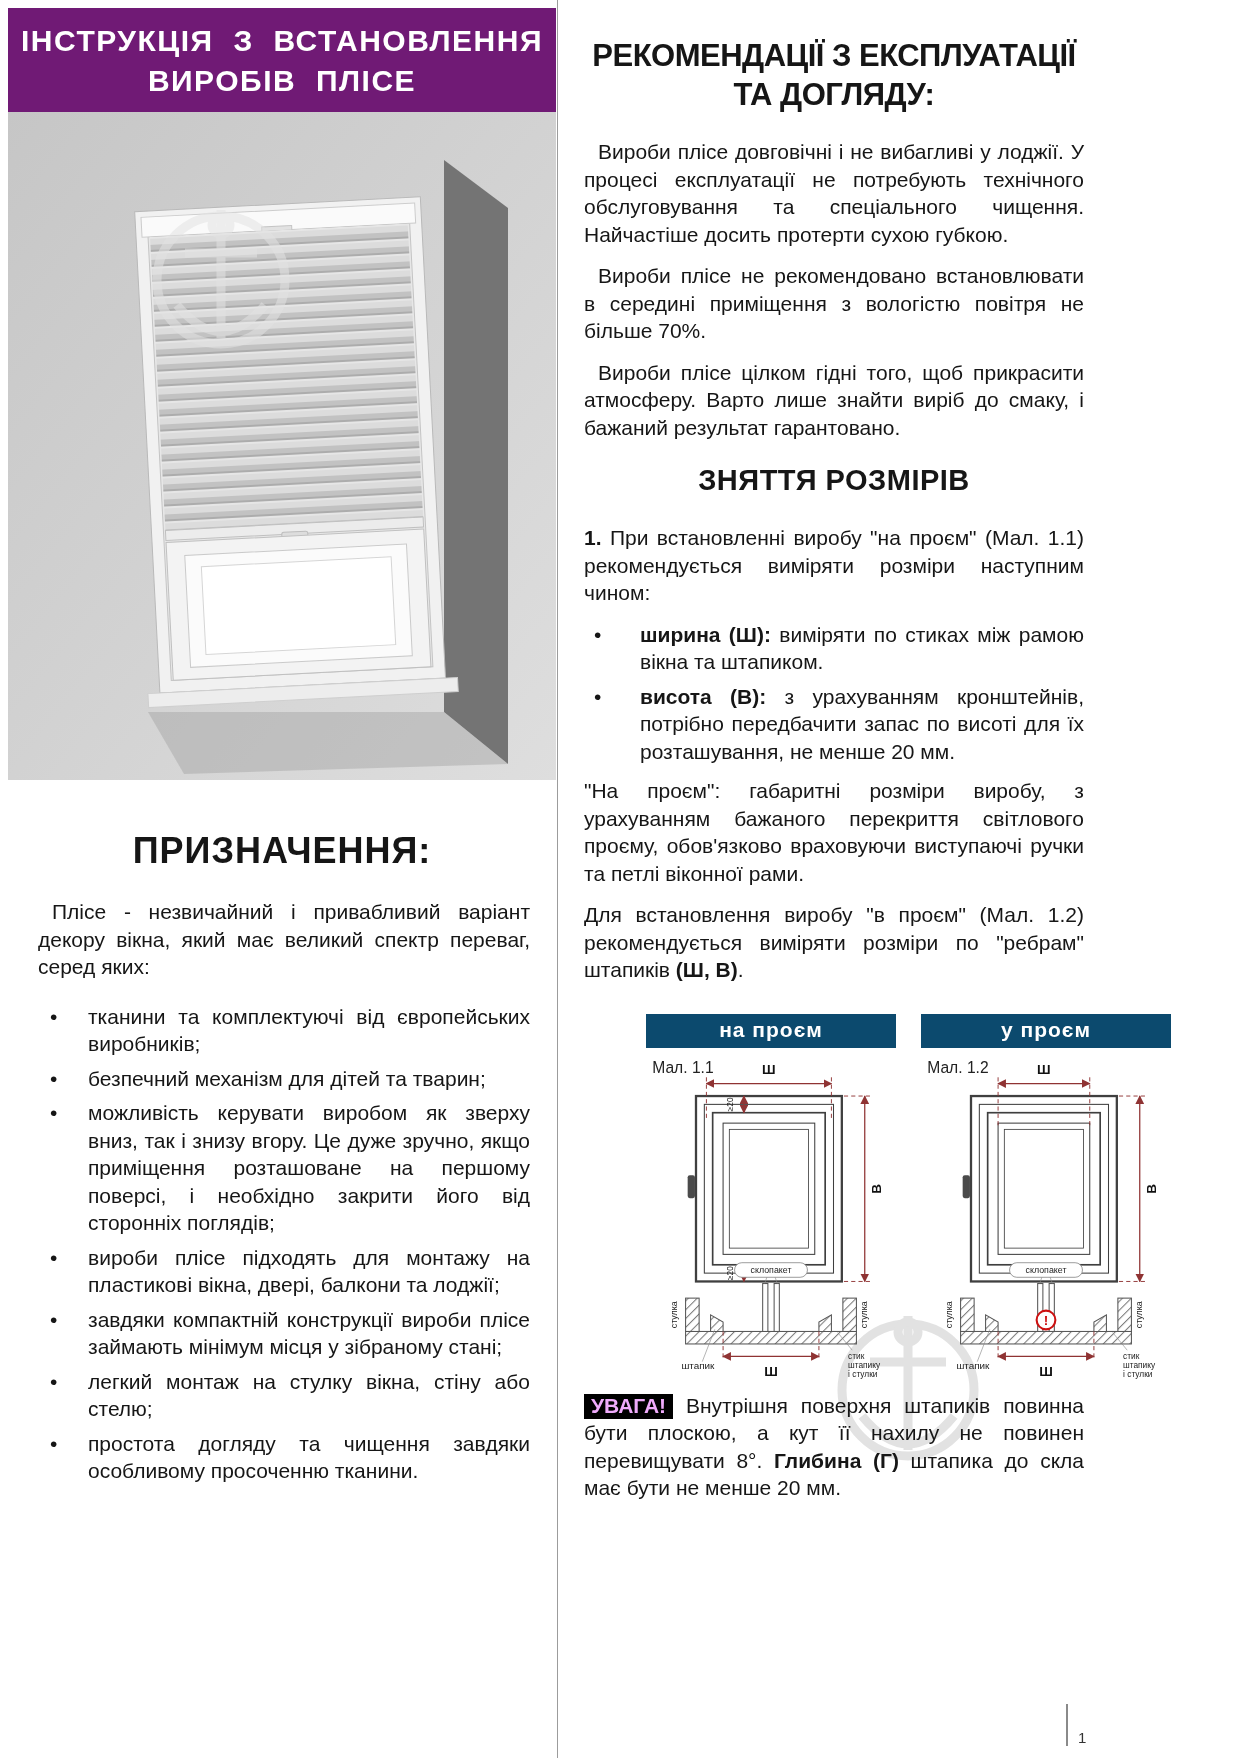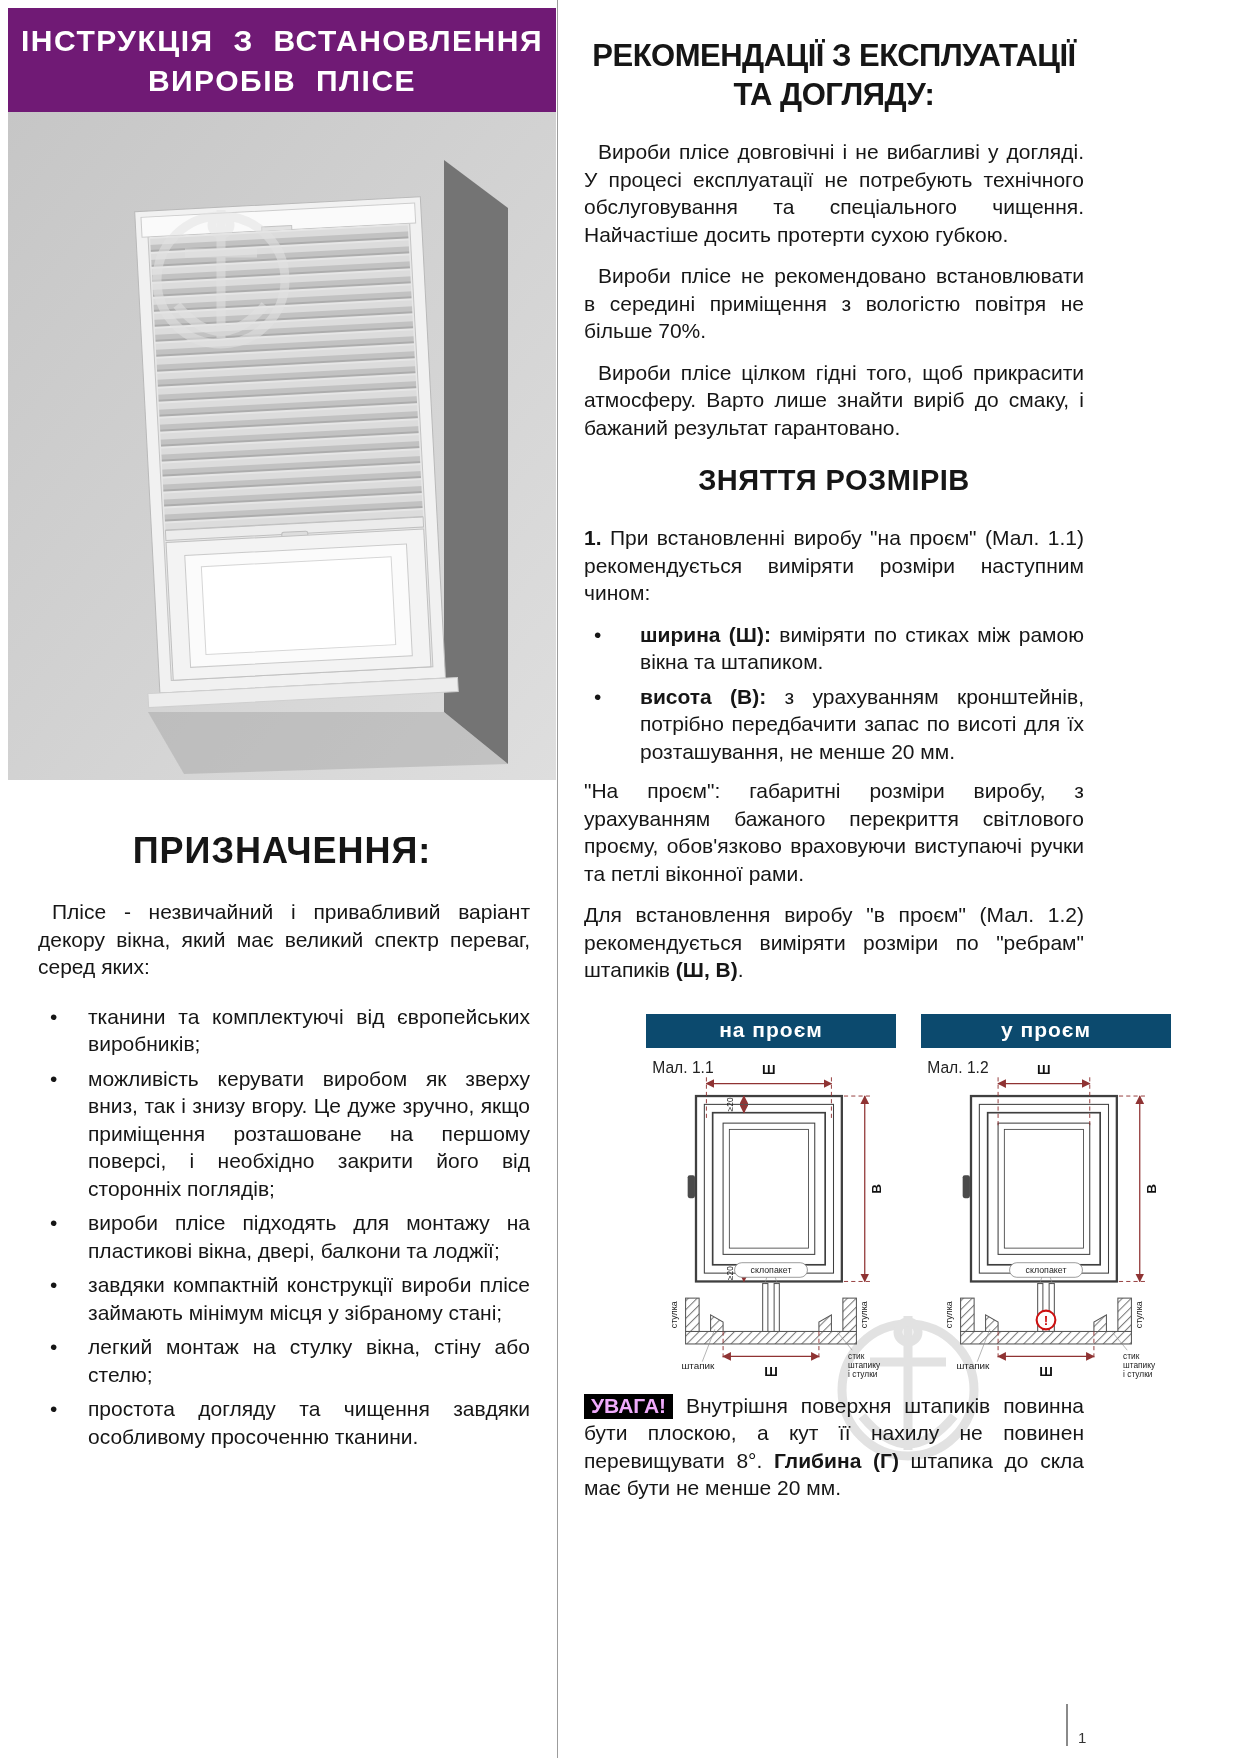--- a/index.html
+++ b/index.html
@@ -120,37 +120,38 @@
         <path d="M 169 193 Q 213 246 257 193"></path>
         <circle cx="213" cy="113" r="9"></circle>
       </g>
     </svg>
 
     <div class="purpose">
       <h2 class="purpose-h">ПРИЗНАЧЕННЯ:</h2>
       <p class="body-text intro">Плісе - незвичайний і привабливий варіант декору вікна, який має великий спектр переваг, серед яких:</p>
       <ul class="plist body-text">
         <li><span>тканини та комплектуючі від європейських виробників;</span></li>
+        <li><span>безпечний механізм для дітей та тварин;</span></li>
         <li><span>можливість керувати виробом як зверху вниз, так і знизу вгору. Це дуже зручно, якщо приміщення розташоване на першому поверсі, і необхідно закрити його від сторонніх поглядів;</span></li>
         <li><span>вироби плісе підходять для монтажу на пластикові вікна, двері, балкони та лоджії;</span></li>
         <li><span>завдяки компактній конструкції вироби плісе займають мінімум місця у зібраному стані;</span></li>
         <li><span>легкий монтаж на стулку вікна, стіну або стелю;</span></li>
         <li><span>простота догляду та чищення завдяки особливому просоченню тканини.</span></li>
       </ul>
     </div>
   </div>
 
   <div class="right-col">
 
     <h1 class="rhead">
       <div>РЕКОМЕНДАЦІЇ З ЕКСПЛУАТАЦІЇ</div>
       <div>ТА ДОГЛЯДУ:</div>
     </h1>
 
-    <p class="body-text indent">Вироби плісе довговічні і не вибагливі у догляді. У процесі експлуатації не потребують технічного обслуговування та спеціального чищення. Найчастіше досить протерти сухою губкою.</p>
+    <p class="body-text indent">Вироби плісе довговічні і не вибагливі у лоджії. У процесі експлуатації не потребують технічного обслуговування та спеціального чищення. Найчастіше досить протерти сухою губкою.</p>
     <p class="body-text indent">Вироби плісе не рекомендовано встановлювати в середині приміщення з вологістю повітря не більше 70%.</p>
     <p class="body-text indent">Вироби плісе цілком гідні того, щоб прикрасити атмосферу. Варто лише знайти виріб до смаку, і бажаний результат гарантовано.</p>
 
     <h1 class="mhead">
       <div>ЗНЯТТЯ РОЗМІРІВ</div>
     </h1>
 
     <p class="body-text"><b>1.</b> <span>При встановленні виробу "на проєм" (Мал. 1.1) рекомендується виміряти розміри наступним чином:</span></p>
 
     <ul class="rlist">

